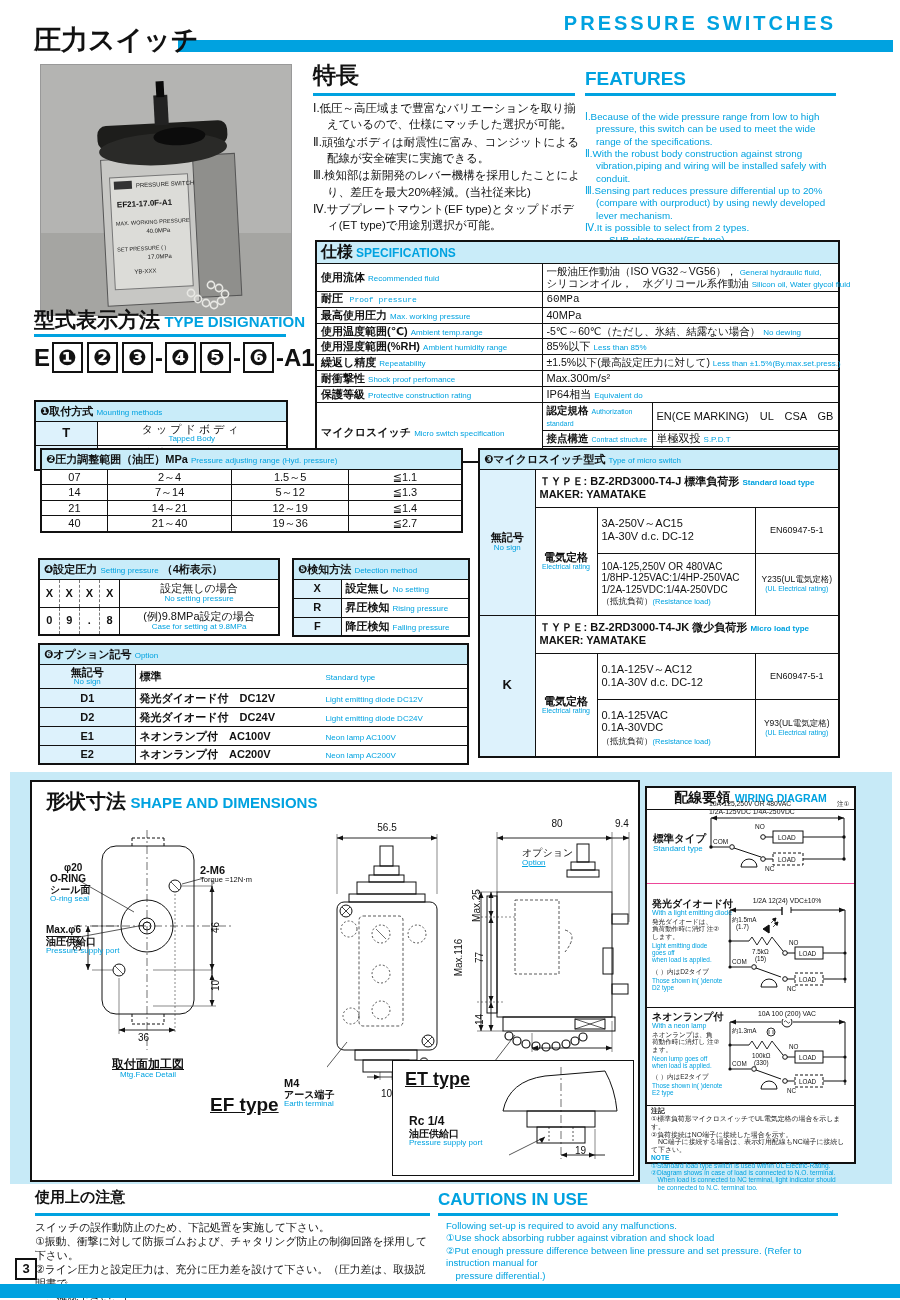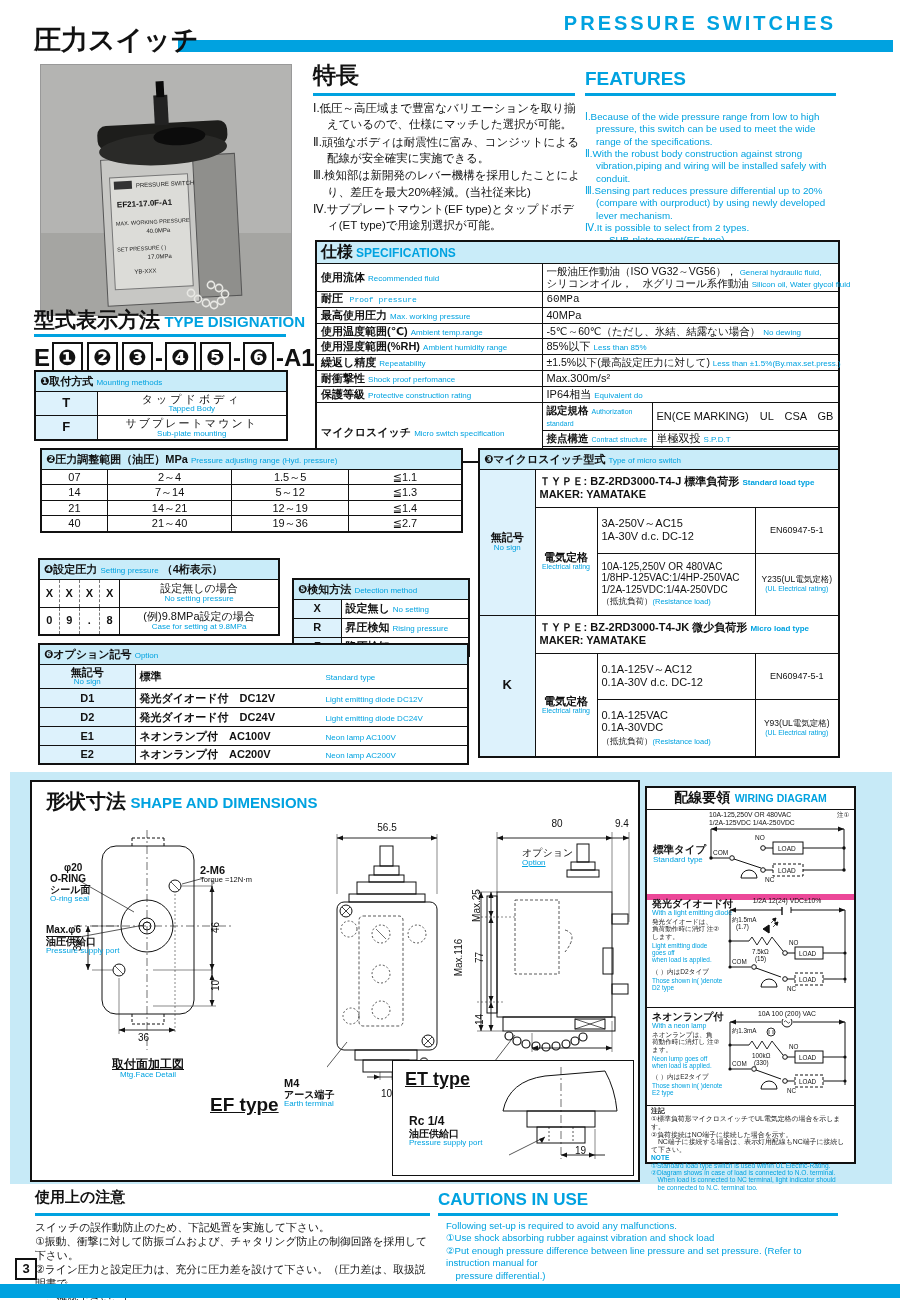--- a/index.html
+++ b/index.html
@@ -183,21 +183,21 @@
         <span class="dn">❺</span>
       </span>
     <span>-</span>
     <span class="dbox">
         <span class="dn">❻</span>
       </span>
     <span>-</span>
     <span>A1</span>
   </div>
 
-  <table class="t" style="left:34px;top:370px;width:252px;font-size:11px;">
+  <table class="t" style="left:34px;top:400px;width:252px;font-size:11px;">
     <colgroup>
         <col style="width:62px;">
         <col style="width:190px;">
       </colgroup>
     <tbody>
         <tr class="hd" style="height:20px;">
           <td colspan="2"><span class="b">❶取付方式</span> <span class="lblS">Mounting methods</span></td>
         </tr>
     <tr style="height:22px;">
           <td class="c hdc b" style="font-size:13px;">T</td>
@@ -276,21 +276,21 @@
       <td class="c b" style="border-right:1px dashed #777;border-left:1px dashed #777;">.</td>
       <td class="c b" style="border-left:1px dashed #777;">8</td>
       <td class="c">
             <div>(例)9.8MPa設定の場合</div>
             <div class="lblS">Case for setting at 9.8MPa</div>
           </td>
     </tr>
   </tbody>
     </table>
 
-  <table class="t" style="left:292px;top:578px;width:176px;font-size:11px;">
+  <table class="t" style="left:292px;top:558px;width:176px;font-size:11px;">
     <colgroup>
         <col style="width:48px;">
         <col style="width:128px;">
       </colgroup>
     <tbody>
         <tr class="hd" style="height:20px;">
           <td colspan="2"><span class="b">❺検知方法</span> <span class="lblS">Detection method</span></td>
         </tr>
     <tr style="height:19px;">
           <td class="c hdc b">X</td>
@@ -654,21 +654,21 @@
       <div class="abs dim" style="left:182px;top:84px;">19</div>
     </div>
   </div>
 
   <div class="panelbox" style="left:645px;top:786px;width:207px;height:374px;">
     <div class="abs c" style="left:0;top:0;width:100%;height:21px;border-bottom:1.5px solid #111;background:#fff;">
       <span class="b" style="font-size:14px;">配線要領</span>
       <span class="cy b" style="font-size:10.5px;">WIRING DIAGRAM</span>
     </div>
 
-    <div class="abs" style="left:0;top:21px;width:100%;height:85px;border-bottom:6px solid #ec4899;">
+    <div class="abs" style="left:0;top:10px;width:100%;height:85px;border-bottom:1px solid #ec4899;">
       <div class="abs b" style="left:6px;top:34px;font-size:10.5px;">標準タイプ</div>
       <div class="abs lblS" style="left:6px;top:47px;">Standard type</div>
       <div class="abs nw" style="left:62px;top:2px;font-size:6.8px;line-height:1.15;">
         <div>10A-125,250V OR 480VAC</div>
           <div>1/2A-125VDC 1/4A-250VDC</div>
       </div>
       <div class="abs" style="left:190px;top:2px;font-size:6.5px;">注①</div>
       <svg class="abs" style="left:58px;top:17px;" width="145" height="66" viewBox="0 0 145 66">
         <g stroke="#111" fill="none" stroke-width="1">
           <line x1="6" y1="3" x2="139" y2="3"></line>

